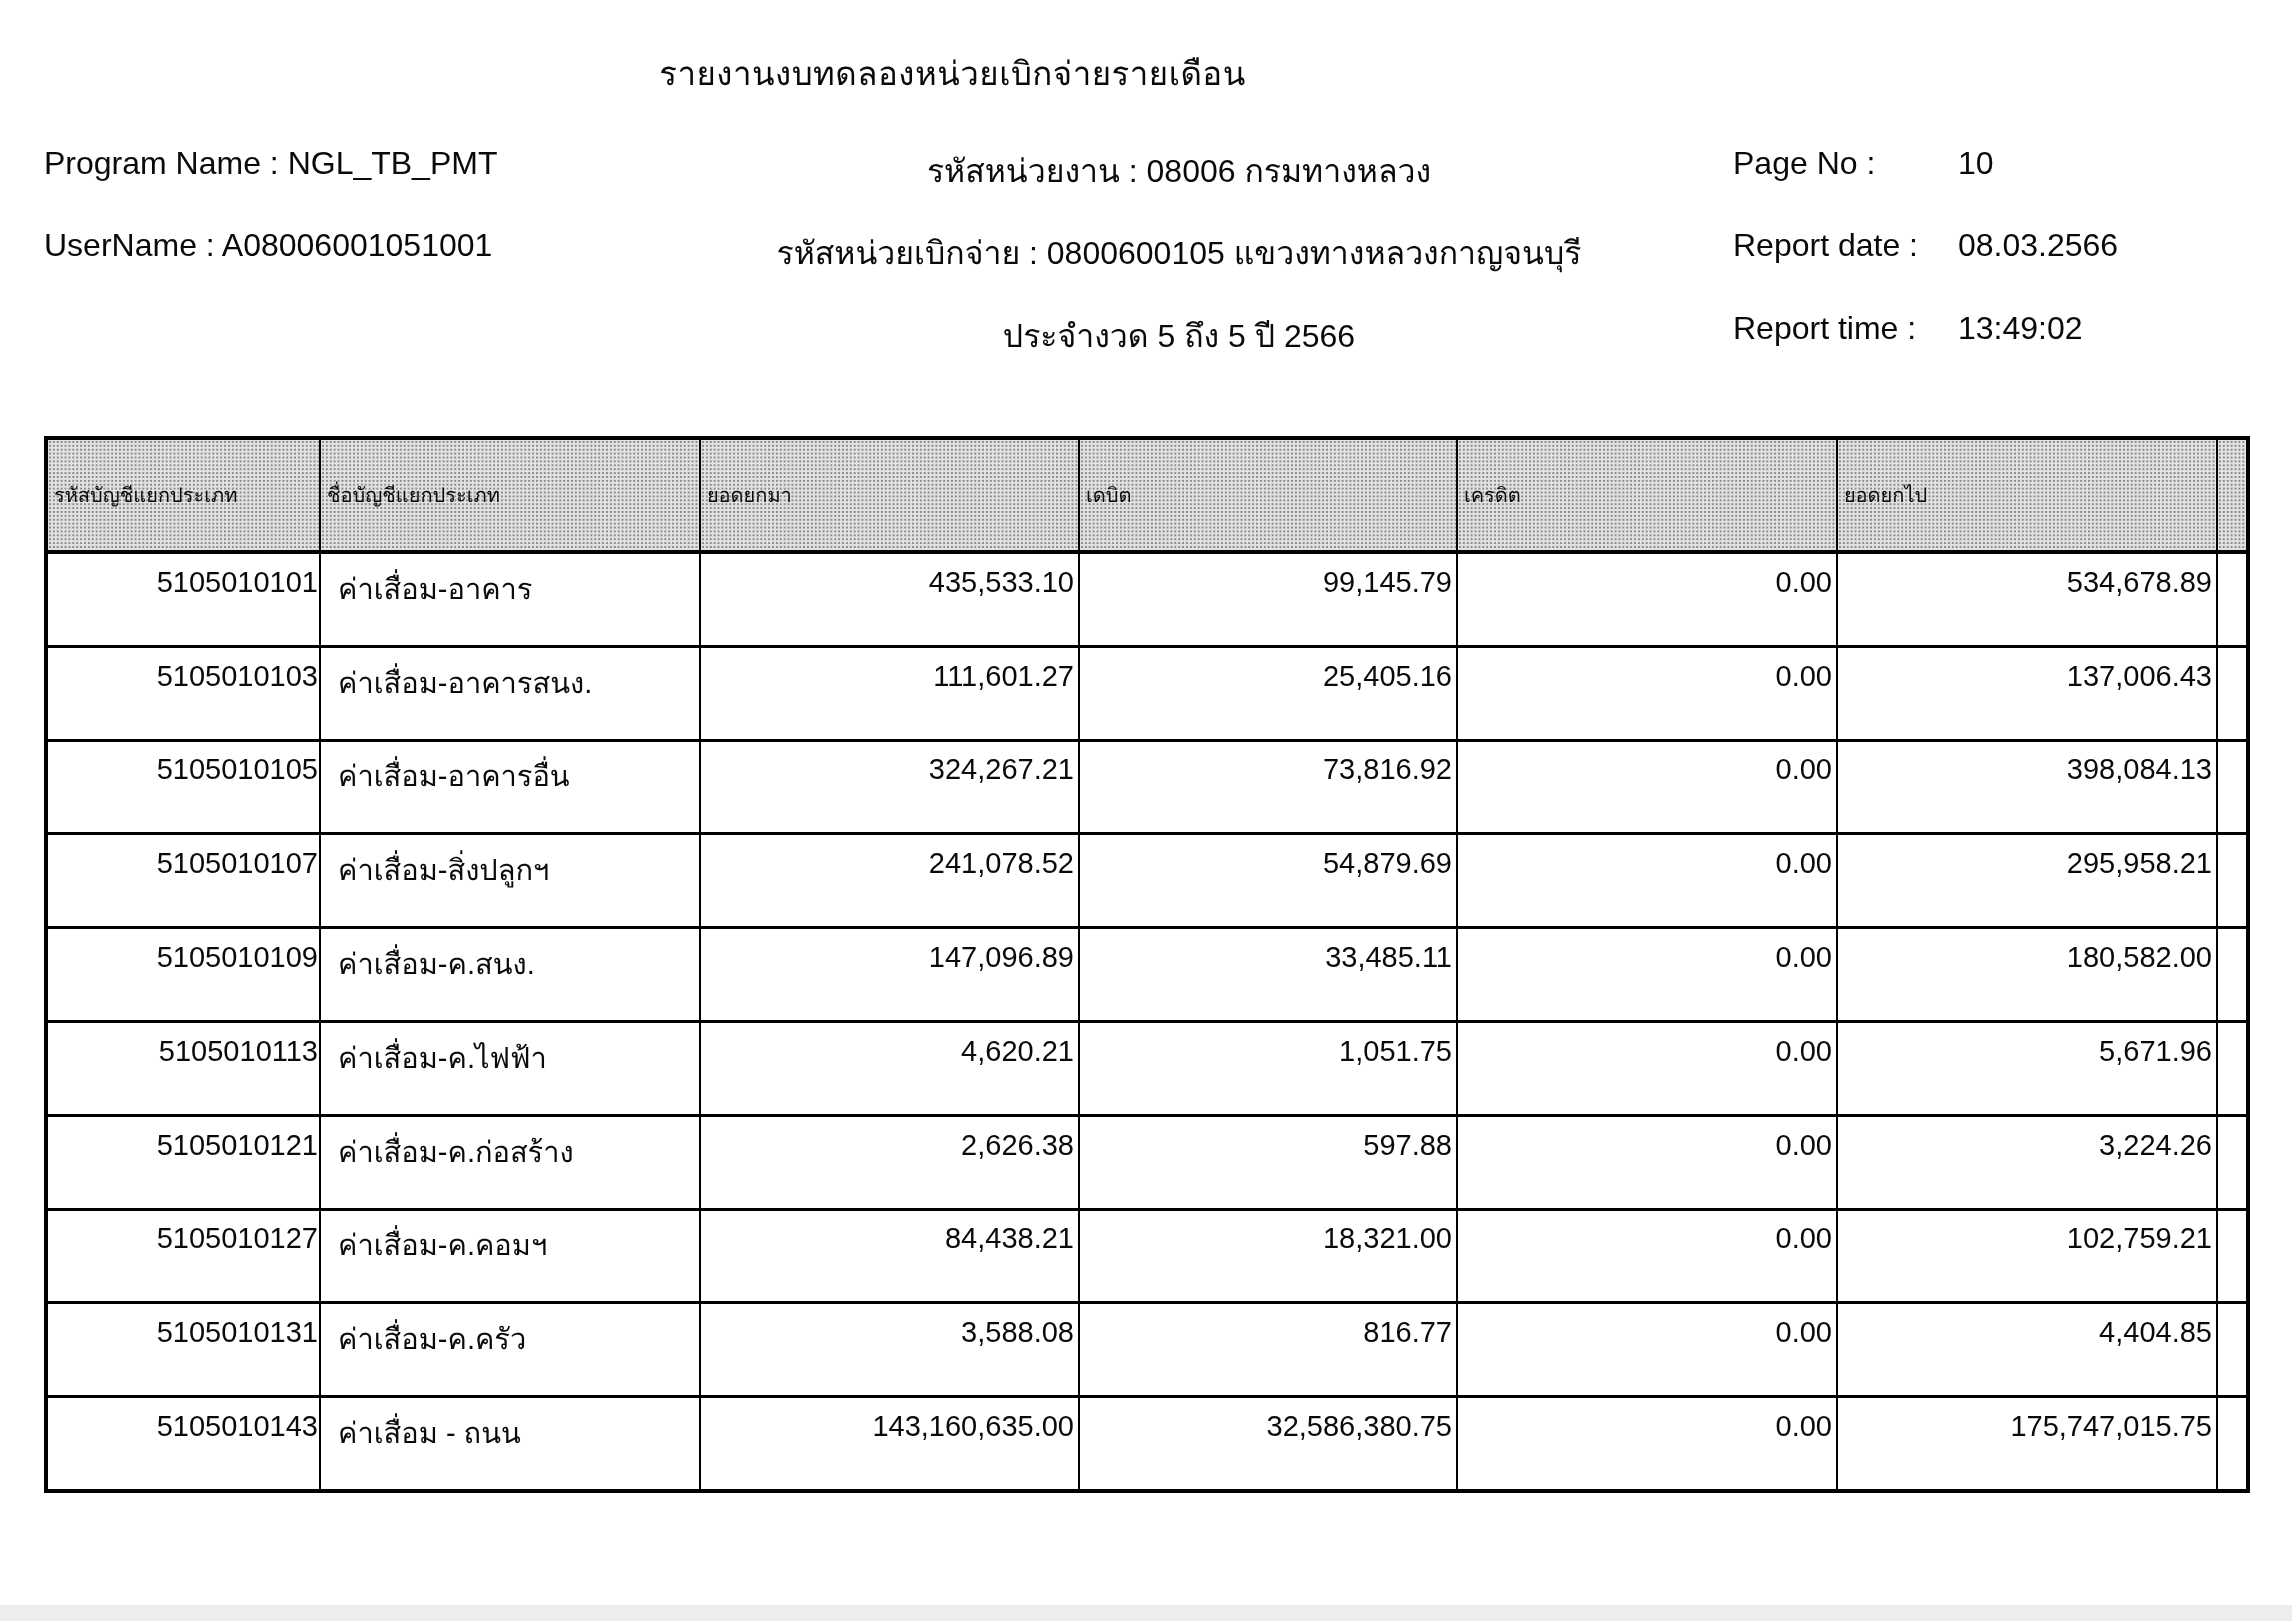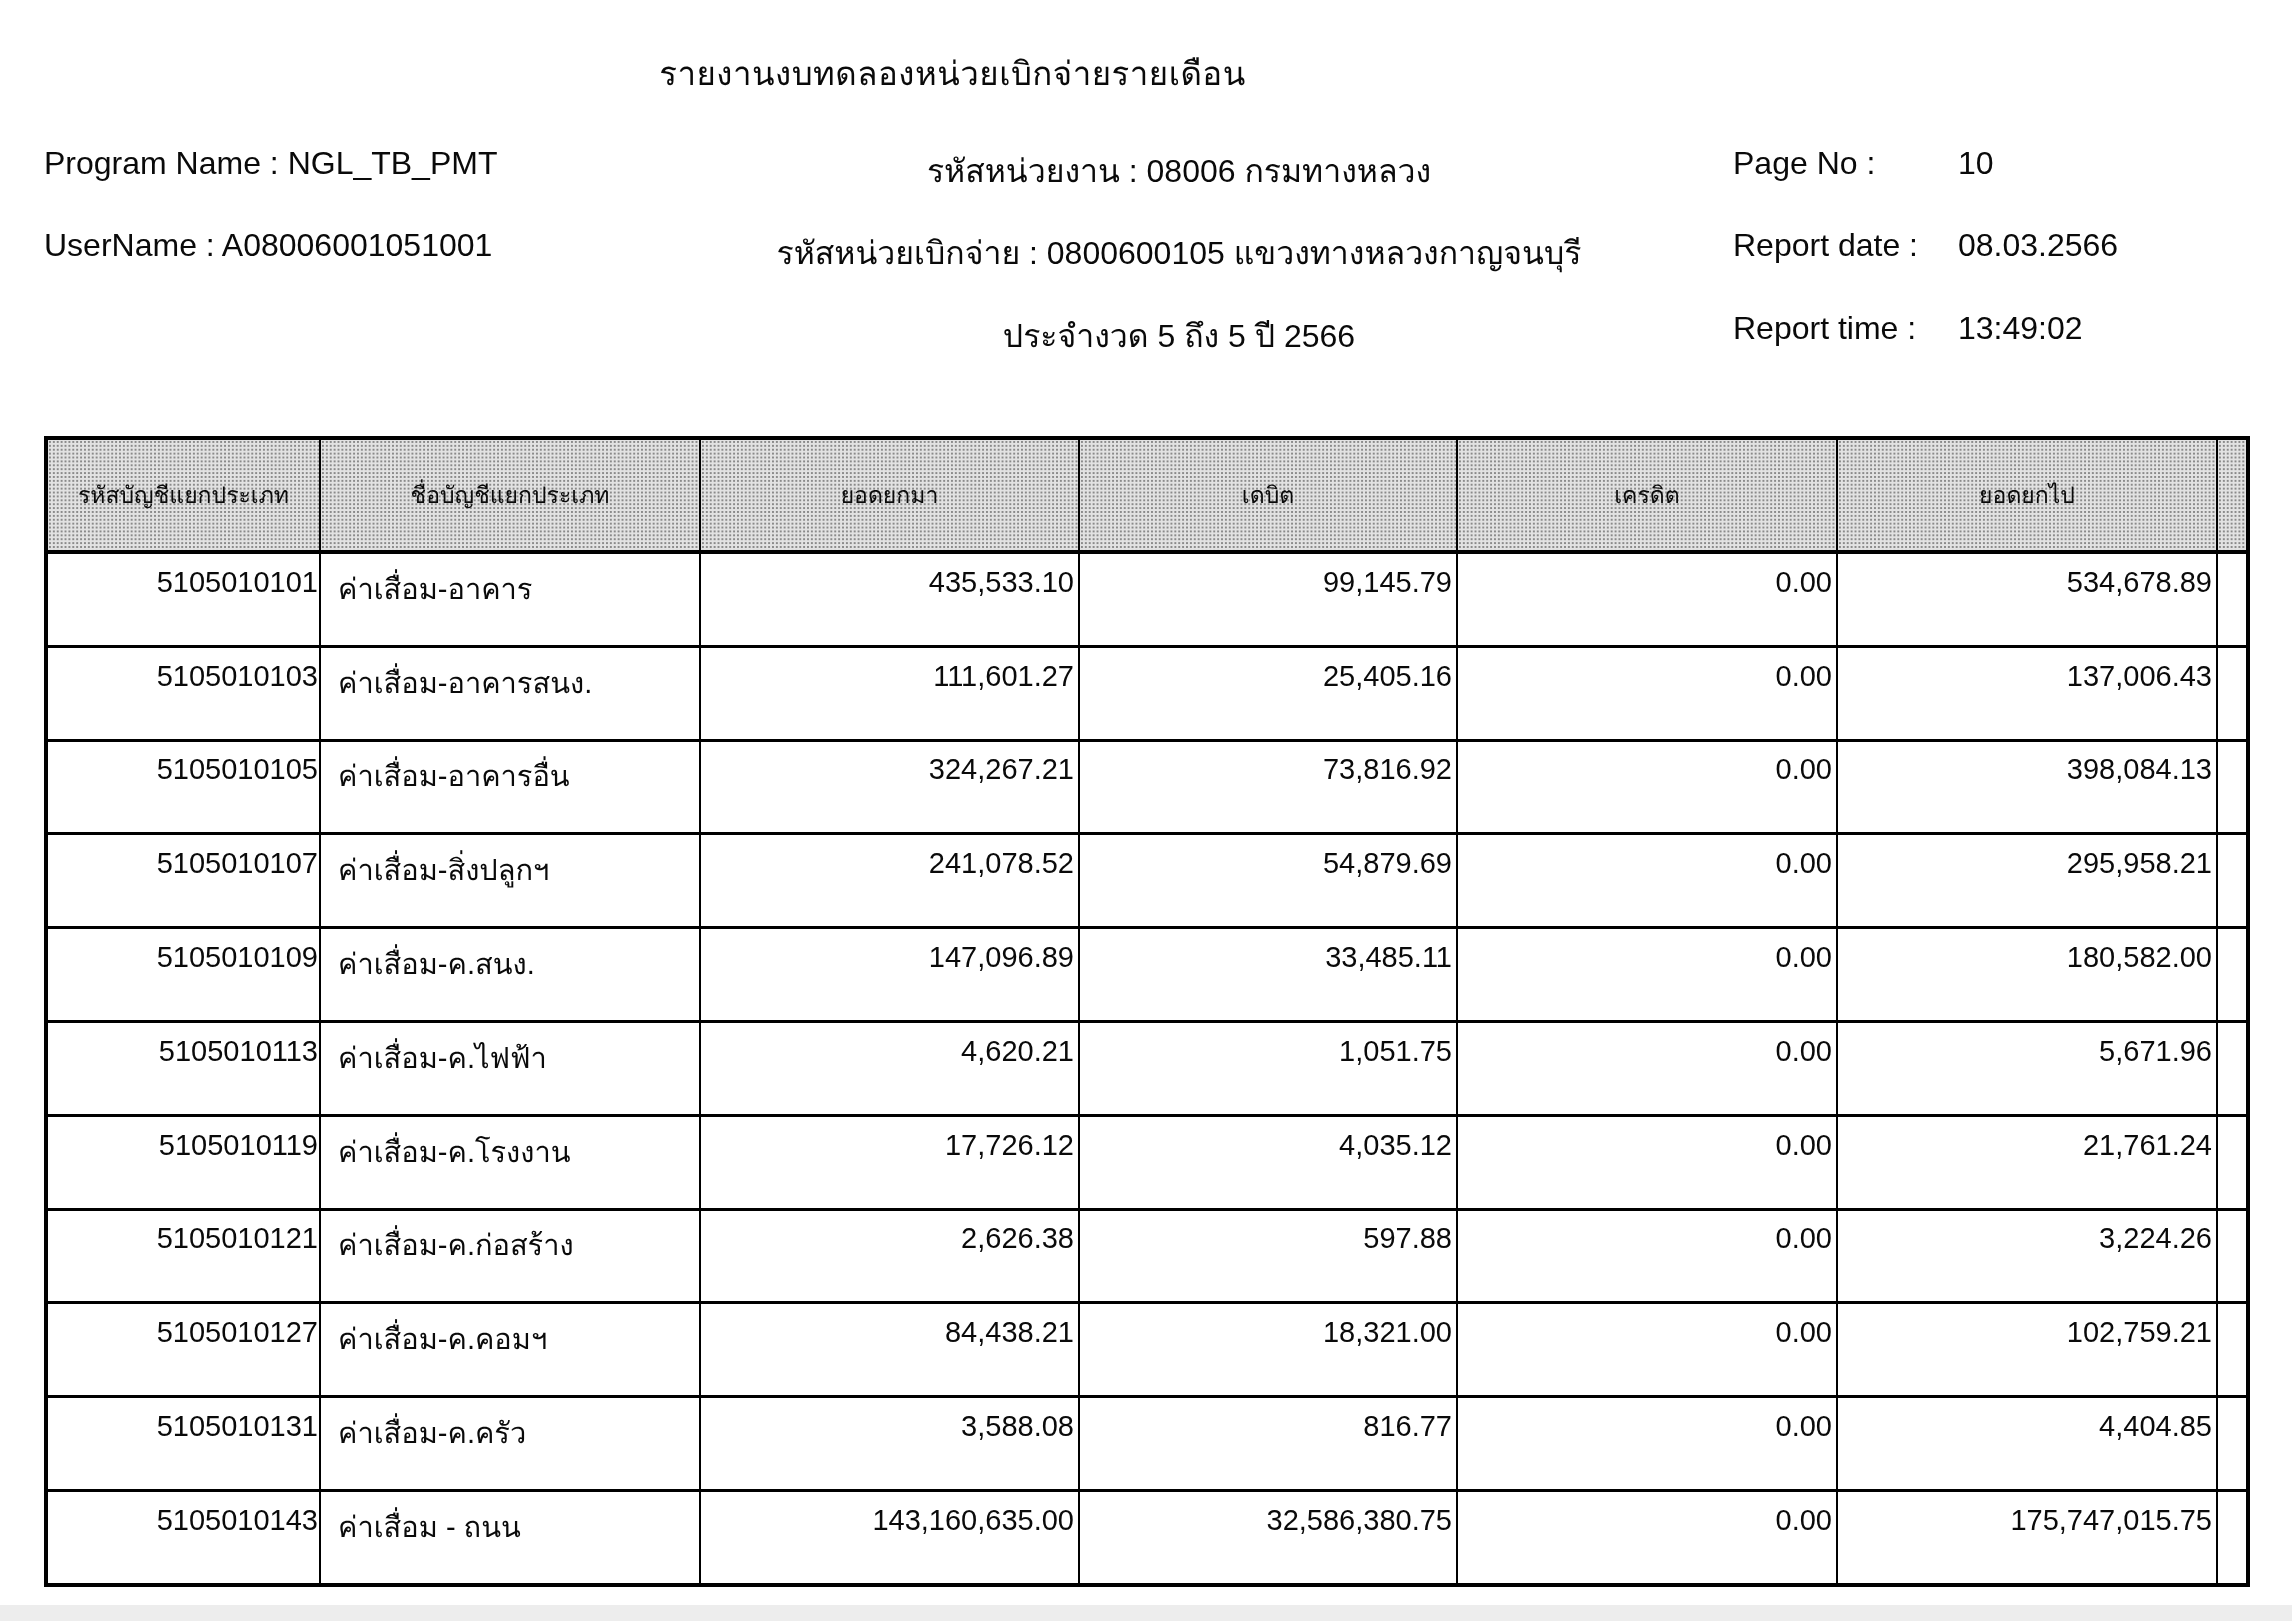--- a/index.html
+++ b/index.html
@@ -28,22 +28,22 @@
   table.tb {
     position:absolute; left:44px; top:436px;
     width:2204px;
     border-collapse:collapse;
     table-layout:fixed;
     border:4.9px solid #000;
   }
   table.tb th {
     height:110px;
     font-weight:normal;
-    font-size:23px;
-    text-align:center;
+    font-size:20px;
+    text-align:left;
     vertical-align:middle;
     border:2.9px solid #000;
     border-top-width:4.9px;
     border-bottom-width:4.9px;
     background-color:#e2e2e2;
     background-image:radial-gradient(#8a8a8a 0.9px, rgba(0,0,0,0) 1.1px);
     background-size:3.9px 3.9px;
     padding:0 5.9px;
     overflow:hidden;
   }
@@ -161,29 +161,20 @@
         <tr>
           <td class="code">5105010113</td>
           <td class="name">ค่าเสื่อม-ค.ไฟฟ้า</td>
           <td class="num">4,620.21</td>
           <td class="num">1,051.75</td>
           <td class="num">0.00</td>
           <td class="num">5,671.96</td>
           <td class="filler"></td>
         </tr>
         <tr>
-          <td class="code">5105010119</td>
-          <td class="name">ค่าเสื่อม-ค.โรงงาน</td>
-          <td class="num">17,726.12</td>
-          <td class="num">4,035.12</td>
-          <td class="num">0.00</td>
-          <td class="num">21,761.24</td>
-          <td class="filler"></td>
-        </tr>
-        <tr>
           <td class="code">5105010121</td>
           <td class="name">ค่าเสื่อม-ค.ก่อสร้าง</td>
           <td class="num">2,626.38</td>
           <td class="num">597.88</td>
           <td class="num">0.00</td>
           <td class="num">3,224.26</td>
           <td class="filler"></td>
         </tr>
         <tr>
           <td class="code">5105010127</td>

